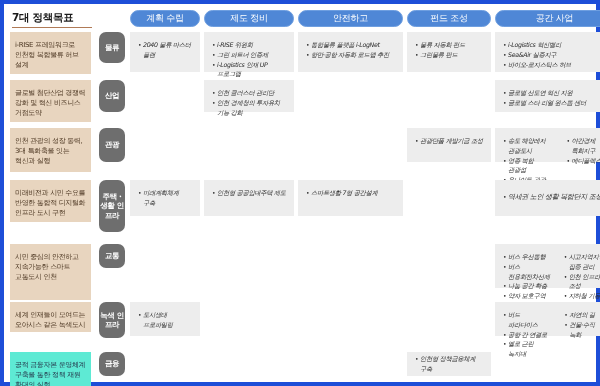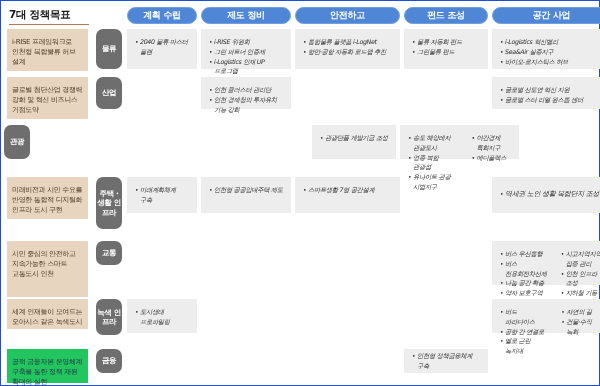--- a/index.html
+++ b/index.html
@@ -11,21 +11,21 @@
     font-family: "DejaVu Sans", "Liberation Sans", sans-serif;
     width: 600px;
     height: 386px;
     overflow: hidden;
   }
   #board {
     position: relative;
     width: 600px;
     height: 386px;
     box-sizing: border-box;
-    border: 1px solid #1d4ed8;
+    border: 4px solid #1d4ed8;
     background: #ffffff;
   }
 
   
   .header-row {
     position: absolute;
     left: 0;
     top: 0;
     height: 28px;
     width: 600px;
@@ -53,21 +53,21 @@
   }
   .col-head {
     box-sizing: border-box;
     height: 17px;
     margin: 0 2px;
     border-radius: 9px;
     background: #4f87d6;
     border: 1px solid #6f9fe0;
     color: #ffffff;
     font-size: 9px;
-    font-weight: bold;
+    font-weight: normal;
     letter-spacing: -0.3px;
     display: flex;
     align-items: center;
     justify-content: center;
   }
 
   
   .title-underline {
     position: absolute;
     left: 8px;
@@ -107,21 +107,21 @@
     width: 100%;
     padding: 8px 4px 4px 5px;
     font-size: 7px;
     line-height: 1.45;
     letter-spacing: -0.35px;
     color: #4a3520;
     background: #e8d5bf;
     word-break: keep-all;
   }
   .goal-box.blue {
-    background: #22c55e;
+    background: #5eead4;
     color: #24364a;
   }
 
   
   .sector-cell {
     width: 32px;
     flex: 0 0 32px;
     display: flex;
     align-items: flex-start;
     justify-content: center;
@@ -213,21 +213,21 @@
   </div>
   <div class="title-underline"></div>
 
   <div class="grid">
 
     <div class="row" style="top:0px;height:48px">
       <div class="goal-cell">
         <div class="goal-box" style="height:42px">i-RISE 프레임워크로 인천형 복합물류 허브 설계</div>
       </div>
       <div class="sector-cell">
-        <div class="sector-pill" style="height:40px">물류</div>
+        <div class="sector-pill" style="height:31px">물류</div>
       </div>
       <div class="cell" style="flex:0 0 70px;width:70px">
         <div class="cell-card" style="height:40px">
           <ul class="bullets">
             <li>2040 물류 마스터 플랜</li>
           </ul>
         </div>
       </div>
       <div class="cell" style="flex:0 0 90px;width:90px">
         <div class="cell-card" style="height:40px">
@@ -293,20 +293,23 @@
         <div class="cell-card" style="height:32px">
           <ul class="bullets">
             <li>글로벌 선도연 혁신 지원</li>
             <li>글로벌 스타 리얼 원스톱 센터</li>
           </ul>
         </div>
       </div>
     </div>
 
     <div class="row" style="top:96px;height:52px">
+      <div class="goal-cell">
+        <div class="goal-box" style="height:44px">인천 관광의 성장 동력, 3대 특화축을 잇는 혁신과 실행</div>
+      </div>
       <div class="sector-cell">
         <div class="sector-pill" style="height:34px">관광</div>
       </div>
       <div class="cell" style="flex:0 0 70px;width:70px">
         <div class="cell-card empty" style="height:34px"></div>
       </div>
       <div class="cell" style="flex:0 0 90px;width:90px">
         <div class="cell-card empty" style="height:34px"></div>
       </div>
       <div class="cell" style="flex:0 0 105px;width:105px">

